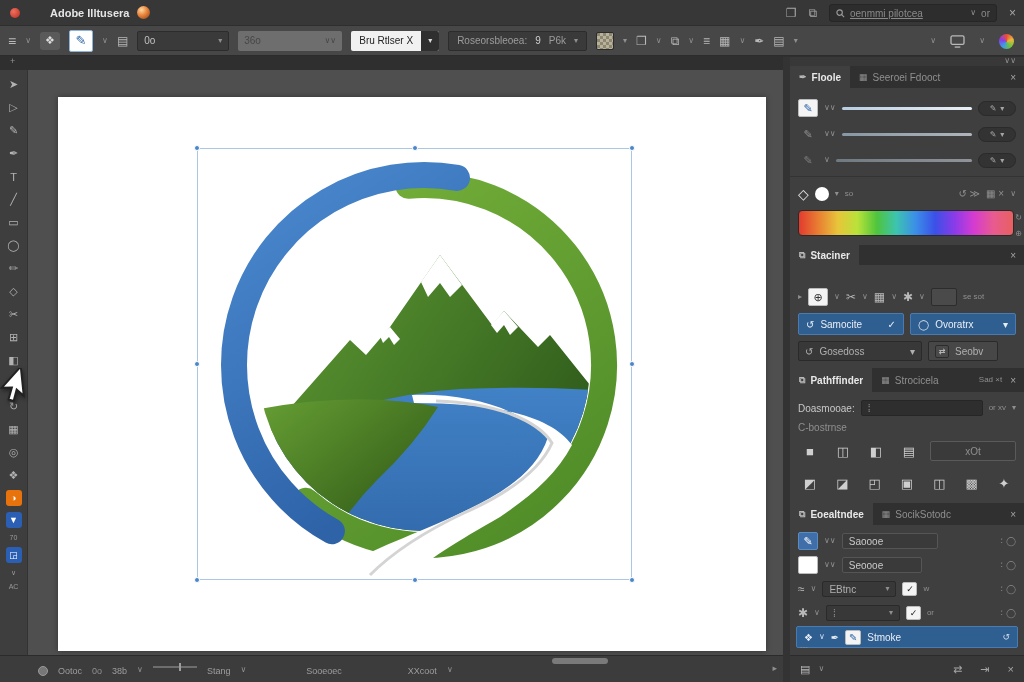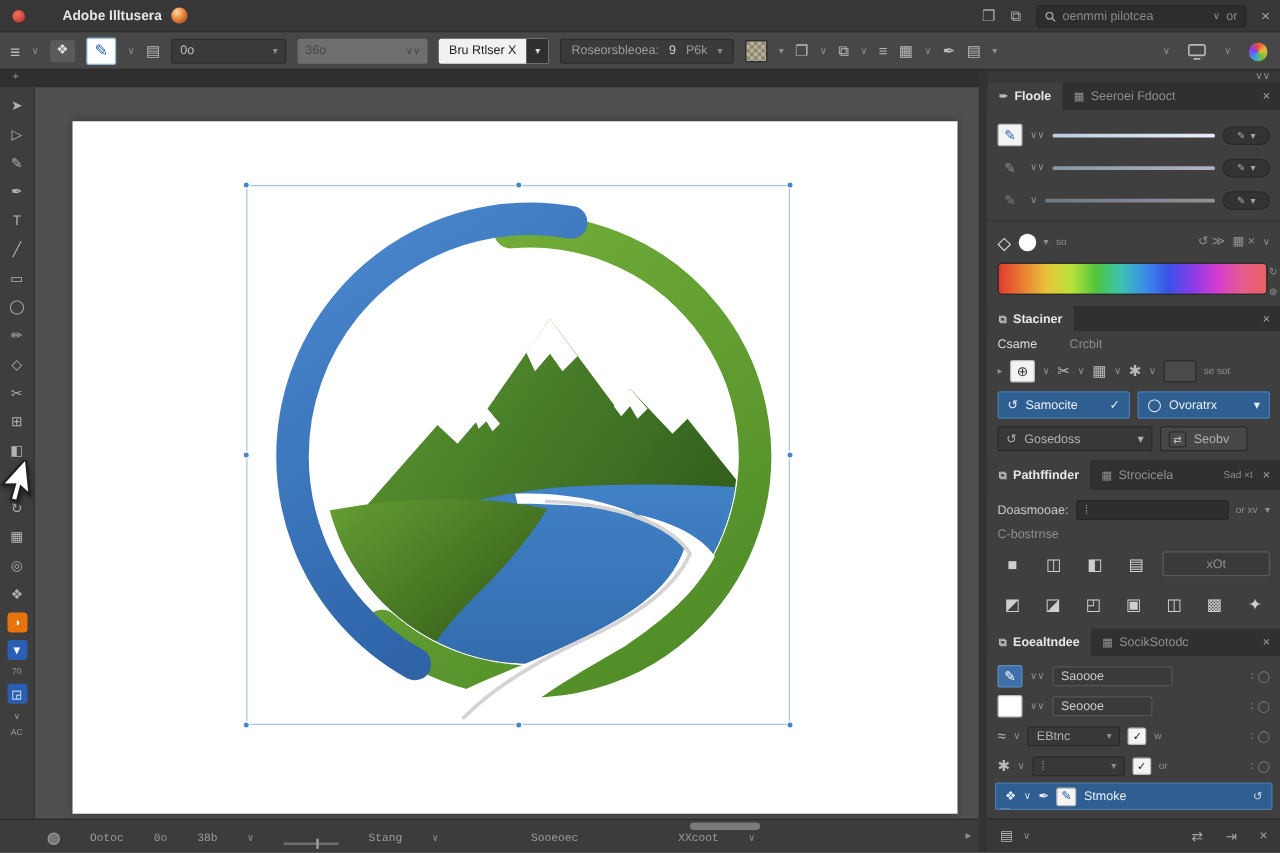--- a/index.html
+++ b/index.html
@@ -17,21 +17,21 @@
            padding:0 10px;gap:0;font-size:11px;border-bottom:1px solid #2e2e2e;}
   .menudot{width:10px;height:10px;border-radius:50%;background:radial-gradient(circle at 35% 35%,#f0705f,#b92c1e);margin-right:14px;flex:none;}
   .menuitem{color:#c2c2c2;margin-right:18px;white-space:nowrap;}
   .apptitle{color:#e6e6e6;font-weight:bold;margin-left:16px;margin-right:8px;white-space:nowrap;}
   .sphere{width:13px;height:13px;border-radius:50%;flex:none;
           background:radial-gradient(circle at 35% 30%,#ffd9a0,#e8833a 45%,#8a3c14);}
   #menubar-right{position:absolute;right:8px;top:0;height:26px;display:flex;align-items:center;gap:12px;}
   .winicon{color:#a8a8a8;font-size:12px;}
   #searchbox{width:168px;height:18px;background:#2d2d2d;border:1px solid #262626;border-radius:3px;
              display:flex;align-items:center;padding:0 6px;gap:5px;font-size:10px;color:#8a8a8a;}
-  #searchbox .ph{flex:1;white-space:nowrap;overflow:hidden;}
+  #searchbox .ph{flex:1;white-space:nowrap;overflow:hidden;text-decoration:underline;}
   
   #toolbar{left:0;top:26px;width:1024px;height:30px;background:#474747;border-bottom:1px solid #2c2c2c;
            display:flex;align-items:center;gap:9px;padding:0 8px;font-size:11px;}
   .tb-dd{height:20px;display:flex;align-items:center;gap:6px;padding:0 6px;font-size:10px;color:#c0c0c0;}
   .tb-blob{width:20px;height:18px;background:#5a5a5a;border-radius:3px;color:#ddd;font-size:11px;}
   .brushbox{width:24px;height:22px;background:#fff;border:1px solid #8db4dd;border-radius:2px;color:#2f66a7;font-size:13px;}
   .muted-dd{height:20px;width:104px;background:#6e6e6e;border-radius:2px;display:flex;align-items:center;
             justify-content:space-between;padding:0 6px;color:#474747;font-size:10px;}
   .white-combo{height:20px;background:#f1f1f1;border-radius:2px;display:flex;align-items:center;color:#232323;
                font-size:10px;overflow:hidden;}
@@ -53,21 +53,21 @@
   .sqicon{width:16px;height:16px;border-radius:3px;display:flex;align-items:center;justify-content:center;
           color:#fff;font-size:9px;flex:none;}
   .striplabel{font-size:7px;color:#9a9a9a;}
   
   #canvas{left:28px;top:70px;width:755px;height:585px;background:#4f4f4f;overflow:hidden;}
   #artboard{left:30px;top:27px;width:708px;height:554px;background:#ffffff;box-shadow:0 0 6px rgba(0,0,0,.35);}
   #selrect{left:169px;top:78px;width:435px;height:432px;border:1px solid #a9c7e4;}
   .handle{position:absolute;width:6px;height:6px;border-radius:50%;background:#4a86c8;border:1px solid #fff;}
   
   #statusbar{left:0;top:655px;width:783px;height:27px;background:#3c3c3c;border-top:1px solid #2b2b2b;font-size:9px;color:#9d9d9d;}
-  #statusrow{position:absolute;left:38px;top:10px;display:flex;align-items:flex-end;gap:24px;font-family:Liberation Mono, monospace;}
+  #statusrow{position:absolute;left:38px;top:10px;display:flex;align-items:flex-start;gap:10px;}
   .st-circ{width:10px;height:10px;border-radius:50%;background:#777;border:1px solid #999;flex:none;}
   .st-slider{width:44px;height:2px;background:#6d6d6d;position:relative;}
   .st-slider i{position:absolute;left:26px;top:-3px;width:2px;height:8px;background:#9d9d9d;}
   #hscroll{position:absolute;left:552px;top:2px;width:56px;height:6px;border-radius:3px;background:#7a7a7a;}
   
   #gutter{left:783px;top:57px;width:7px;height:625px;background:#333;}
   #dock{left:790px;top:57px;width:234px;height:625px;background:#383838;font-size:10px;}
   .phdr{position:absolute;left:0;width:234px;height:22px;background:#303030;display:flex;align-items:stretch;}
   .ptab{display:flex;align-items:center;gap:5px;padding:0 9px;color:#8f8f8f;white-space:nowrap;}
   .ptab.active{background:#3f3f3f;color:#e8e8e8;font-weight:bold;}
@@ -349,24 +349,20 @@
     </div>
 
     <div class="phdr" style="top:188px;height:20px">
       <span class="ptab active" style="font-size:10px">
           <span class="ic" style="font-size:9px">⧉</span>
           <span>Staciner</span>
         </span>
       <span class="pclose">×</span>
     </div>
     <div class="pbody" style="top:208px;height:103px">
-      <div class="prow" style="top:3px;height:15px;gap:26px">
-        <span style="color:#ddd">Csame</span>
-        <span class="dim">Crcbit</span>
-      </div>
       <div class="prow" style="top:20px;height:24px">
         <span class="cv">▸</span>
         <span class="iconbox white" style="color:#333">⊕</span>
         <span class="cv">∨</span>
         <span class="ic">✂</span>
         <span class="cv">∨</span>
         <span class="ic">▦</span>
         <span class="cv">∨</span>
         <span class="ic">✱</span>
         <span class="cv">∨</span>

